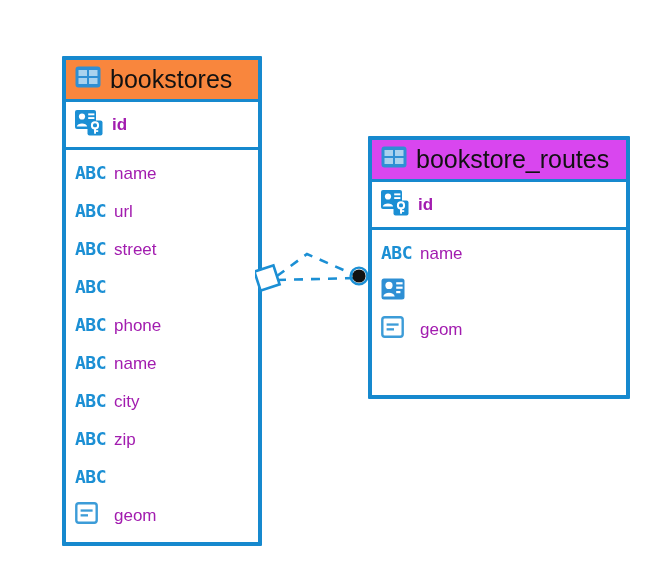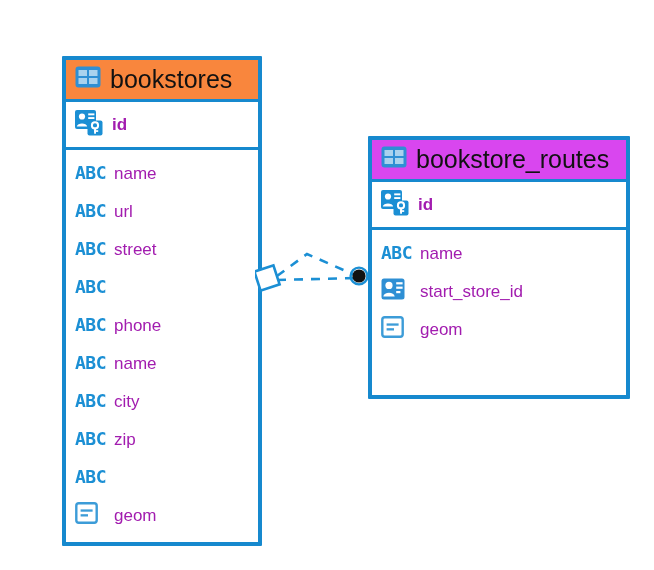--- a/index.html
+++ b/index.html
@@ -243,21 +243,20 @@
         <span class="icon" style="width:30px;">
           <svg width="24" height="22" viewBox="0 0 24 22">
             <rect x="0.5" y="0.5" width="23" height="21" rx="2.5" fill="#2e8fd4"></rect>
             <circle cx="8" cy="7.4" r="3.6" fill="#ffffff"></circle>
             <path d="M2.3 18.4 C2.9 13.6 13.1 13.6 13.7 18.4 Z" fill="#ffffff"></path>
             <rect x="15.2" y="4.2" width="6.4" height="2.2" fill="#ffffff"></rect>
             <rect x="15.2" y="8.6" width="6.4" height="2.2" fill="#ffffff"></rect>
             <rect x="15.2" y="13" width="4.2" height="2.2" fill="#ffffff"></rect>
           </svg>
         </span>
-        <span class="field-name">start_store_id</span>
       </div>
 
 
       <div class="field-row">
         <span class="icon" style="width:30px;">
           <svg width="23" height="22" viewBox="0 0 23 22">
             <rect x="1.3" y="1.3" width="20.4" height="19.4" rx="2.5" fill="none" stroke="#3c9cd8" stroke-width="2.4"></rect>
             <rect x="5.6" y="7.4" width="12" height="2.3" fill="#3c9cd8"></rect>
             <rect x="5.6" y="12.2" width="7.4" height="2.3" fill="#3c9cd8"></rect>
           </svg>

